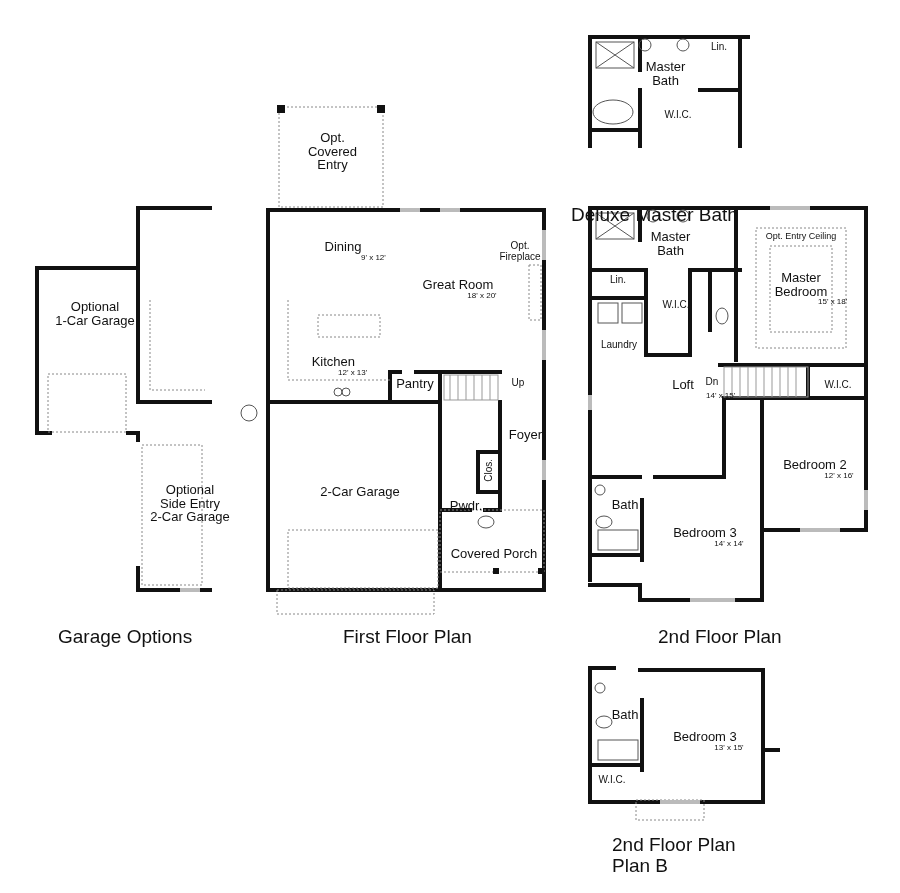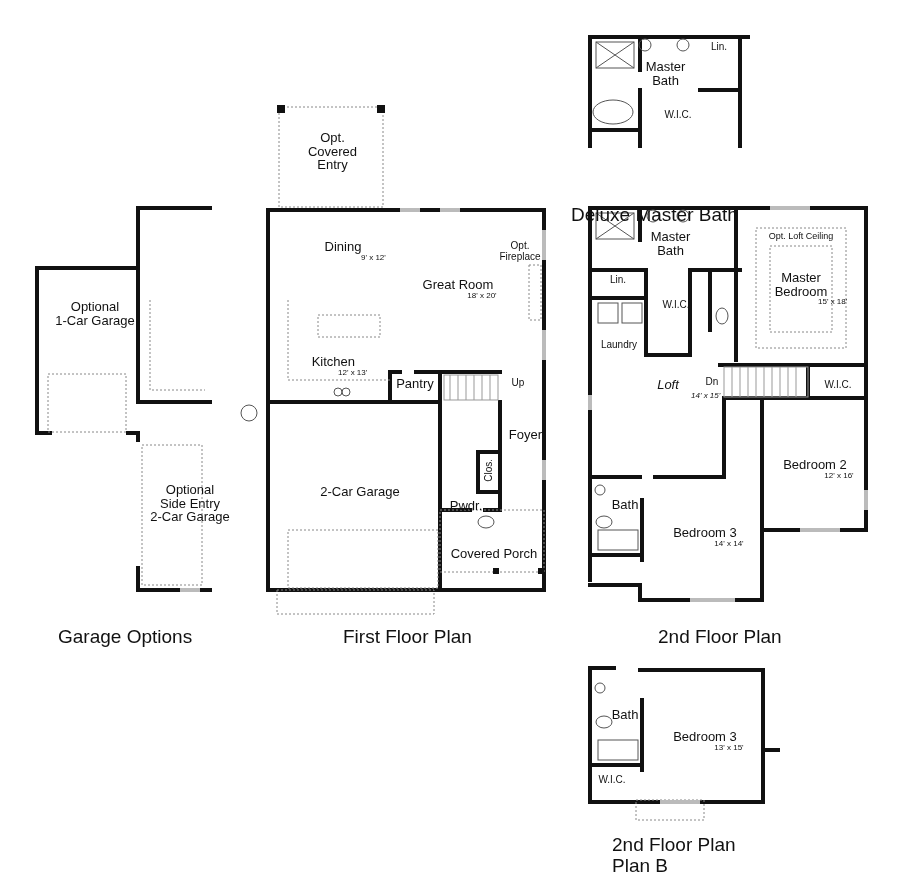--- a/index.html
+++ b/index.html
@@ -214,28 +214,28 @@
 </div>
 <div class="lbl small" style="left:706px;top:42px;width:26px;">Lin.</div>
 <div class="lbl small" style="left:662px;top:110px;width:32px;">W.I.C.</div>
 
 <div class="lbl room" style="left:643px;top:230px;width:55px;">
   <span>Master</span><br>
   <span>Bath</span>
 </div>
 <div class="lbl small" style="left:605px;top:275px;width:26px;">Lin.</div>
 <div class="lbl small" style="left:660px;top:300px;width:32px;">W.I.C.</div>
-<div class="lbl" style="left:760px;top:232px;width:82px;font-size:9px;">Opt. Loft Ceiling</div>
+<div class="lbl" style="left:760px;top:232px;width:82px;font-size:9px;">Opt. Entry Ceiling</div>
 <div class="lbl room" style="left:770px;top:271px;width:62px;">
   <span>Master</span><br>
   <span>Bedroom</span>
   <span class="dim">15' x 18'</span>
 </div>
 <div class="lbl small" style="left:597px;top:340px;width:44px;">Laundry</div>
-<div class="lbl room" style="left:643px;top:378px;width:50px;font-style:italic;">
+<div class="lbl room" style="left:658px;top:378px;width:50px;">
   <span>Loft</span>
   <span class="dim">14' x 15'</span>
 </div>
 <div class="lbl small" style="left:702px;top:377px;width:20px;">Dn</div>
 <div class="lbl small" style="left:818px;top:380px;width:40px;">W.I.C.</div>
 <div class="lbl room" style="left:775px;top:458px;width:80px;">
   <span>Bedroom 2</span>
   <span class="dim">12' x 16'</span>
 </div>
 <div class="lbl room" style="left:608px;top:498px;width:34px;">Bath</div>

